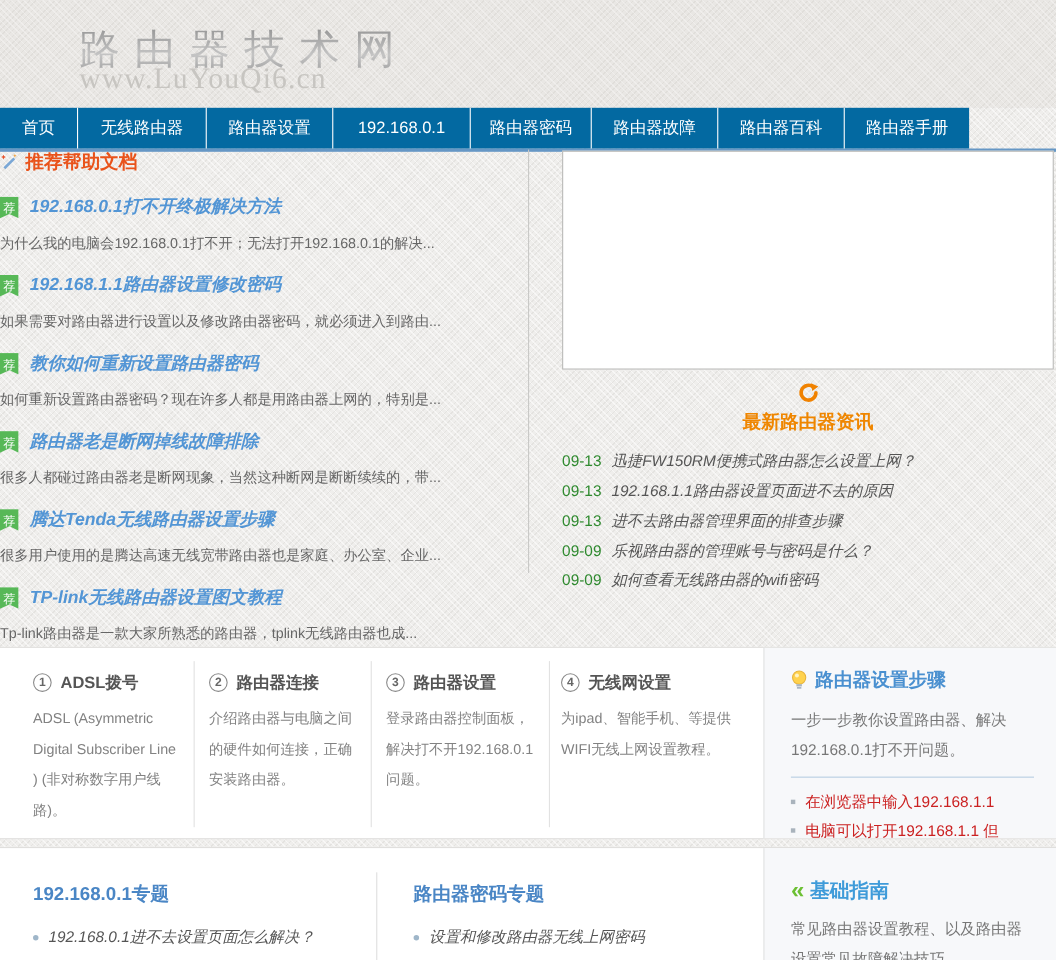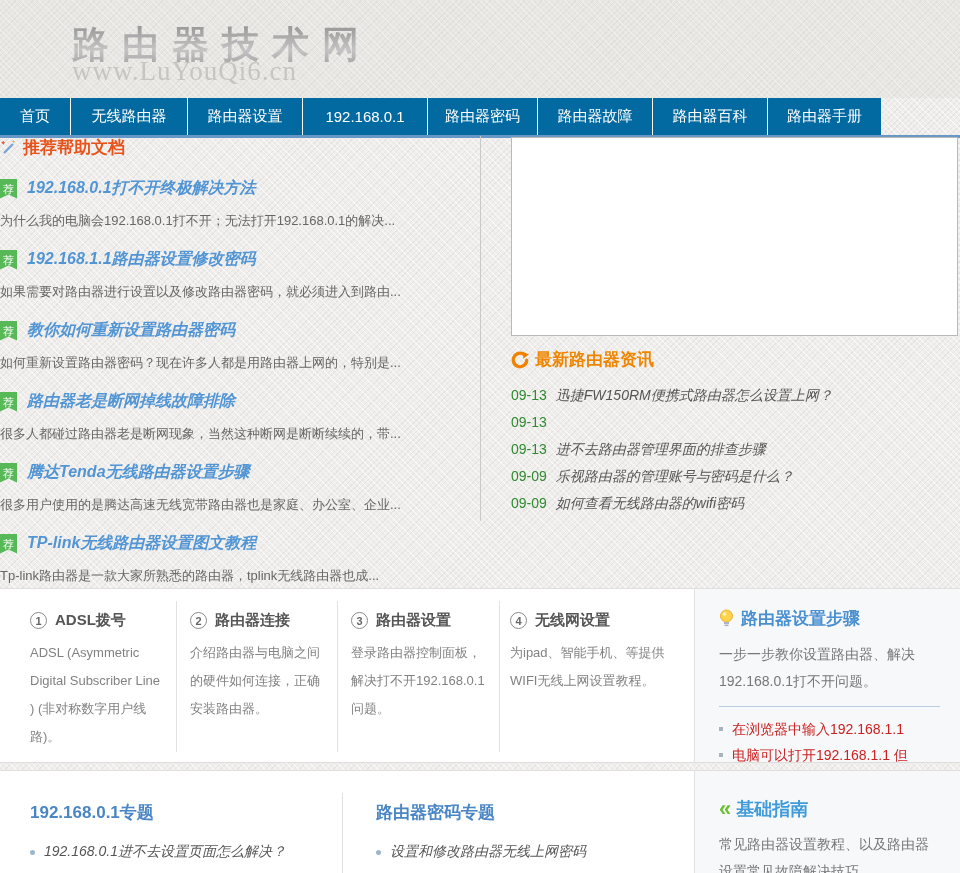--- a/index.html
+++ b/index.html
@@ -12,21 +12,21 @@
       repeating-linear-gradient(-45deg, rgba(178,176,170,.18) 0 1px, transparent 1px 4px);
     position:relative;
   }
   a { text-decoration:none; cursor:pointer;font-style:italic; }
 
   
   .header{ position:absolute; top:0; left:0; width:960px; height:98px;
            background:rgba(205,202,196,.18); }
   .logo{ position:absolute; left:72px; top:20px; cursor:pointer; }
   .logo-cn{
-    font-size:37px; font-weight:bold; letter-spacing:13px;
+    font-size:37px; font-weight:normal; letter-spacing:13px;
     background:linear-gradient(180deg,#8d8d8d 0%,#c4c4c4 60%,#9a9a9a 100%);
     -webkit-background-clip:text; background-clip:text; color:transparent;
   }
   .logo-en{
     font-family:"Liberation Serif", serif; font-size:27px; letter-spacing:1px;
     color:#c7c5c1; margin-top:-14px;
   }
 
   
   .nav{ position:absolute; top:98px; left:0; width:960px; height:40px; }
@@ -50,21 +50,21 @@
     width:17px; height:20px; background:#57b857; color:#fff; font-size:11px;
     display:flex; justify-content:center; padding-top:3px; flex:none;
     clip-path:polygon(0 0,100% 0,100% 100%,50% 80%,0 100%);
   }
   .rec-title{ color:#5295d5; font-size:16px; font-weight:bold; }
   .rec-desc{ font-size:13px; color:#666; margin-top:13px; }
 
   .col-right{ position:absolute; left:511px; top:0; width:447px; }
   .ad-box{ margin-top:9px; height:199px; background:#fff; border:1px solid #b9b9b7; }
   .news-heading{ margin-top:12px; display:flex; align-items:center; gap:6px;
-                 color:#ef8600; font-size:17px; font-weight:bold; }
+                 color:#ef8600; font-size:17px; font-weight:bold;flex-direction:column; }
   .news-list{ margin-top:11px; }
   .news-item{ display:flex; gap:9px; font-size:14px; line-height:27px; }
   .news-date{ color:#2f8a2f; flex:none; }
   .news-link{ color:#555; }
 
   
   .mid-band{ position:absolute; top:588px; left:0; width:960px; height:175px;
              background:#fff; border-top:1px solid #e0dfdd; border-bottom:1px solid #dedddb;
              display:flex; }
   .step-col{ position:relative; }
@@ -204,20 +204,21 @@
       <span>最新路由器资讯</span>
     </div>
 
     <div class="news-list">
       <div class="news-item">
         <span class="news-date">09-13</span>
         <a class="news-link">迅捷FW150RM便携式路由器怎么设置上网？</a>
       </div>
       <div class="news-item">
         <span class="news-date">09-13</span>
+        <a class="news-link">192.168.1.1路由器设置页面进不去的原因</a>
       </div>
       <div class="news-item">
         <span class="news-date">09-13</span>
         <a class="news-link">进不去路由器管理界面的排查步骤</a>
       </div>
       <div class="news-item">
         <span class="news-date">09-09</span>
         <a class="news-link">乐视路由器的管理账号与密码是什么？</a>
       </div>
       <div class="news-item">

